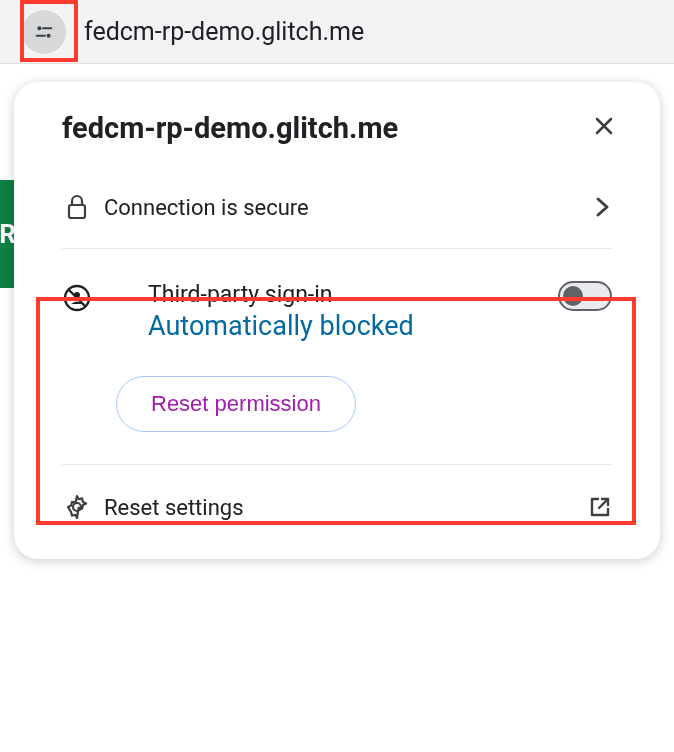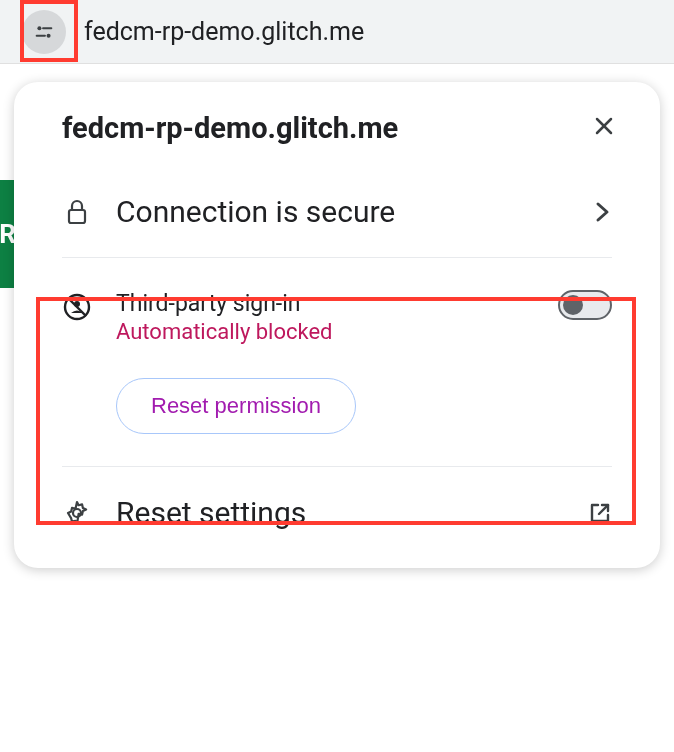--- a/index.html
+++ b/index.html
@@ -96,22 +96,22 @@
       color: #202124;
     }
     .row-icon {
       width: 30px;
       display: flex;
       align-items: center;
       justify-content: center;
       flex-shrink: 0;
     }
     .row-label {
-      font-size: 30px;
-      margin-left: 24px;
+      font-size: 22px;
+      margin-left: 12px;
       flex: 1;
     }
     .row-action {
       display: flex;
       align-items: center;
     }
     .divider {
       height: 1px;
       background: #e8eaed;
       margin: 10px 48px;
@@ -125,33 +125,34 @@
       border: 4px solid #ff3b30;
       z-index: 30;
       pointer-events: none;
     }
     .third-party-section {
       padding: 22px 48px 10px 48px;
     }
     .tps-head {
       display: flex;
       align-items: flex-start;
+      gap: 32px;
     }
     .tps-texts {
       margin-left: 24px;
       flex: 1;
     }
     .tps-title {
       font-size: 23px;
       color: #202124;
       margin-bottom: 2px;
     }
     .tps-sub {
-      font-size: 22px;
-      color: #be185d;
+      font-size: 27px;
+      color: #0369a1;
     }
     .toggle {
       width: 54px;
       height: 30px;
       border-radius: 15px;
       border: 2px solid #5f6368;
       background: #e8eaed;
       position: relative;
       cursor: pointer;
       flex-shrink: 0;

